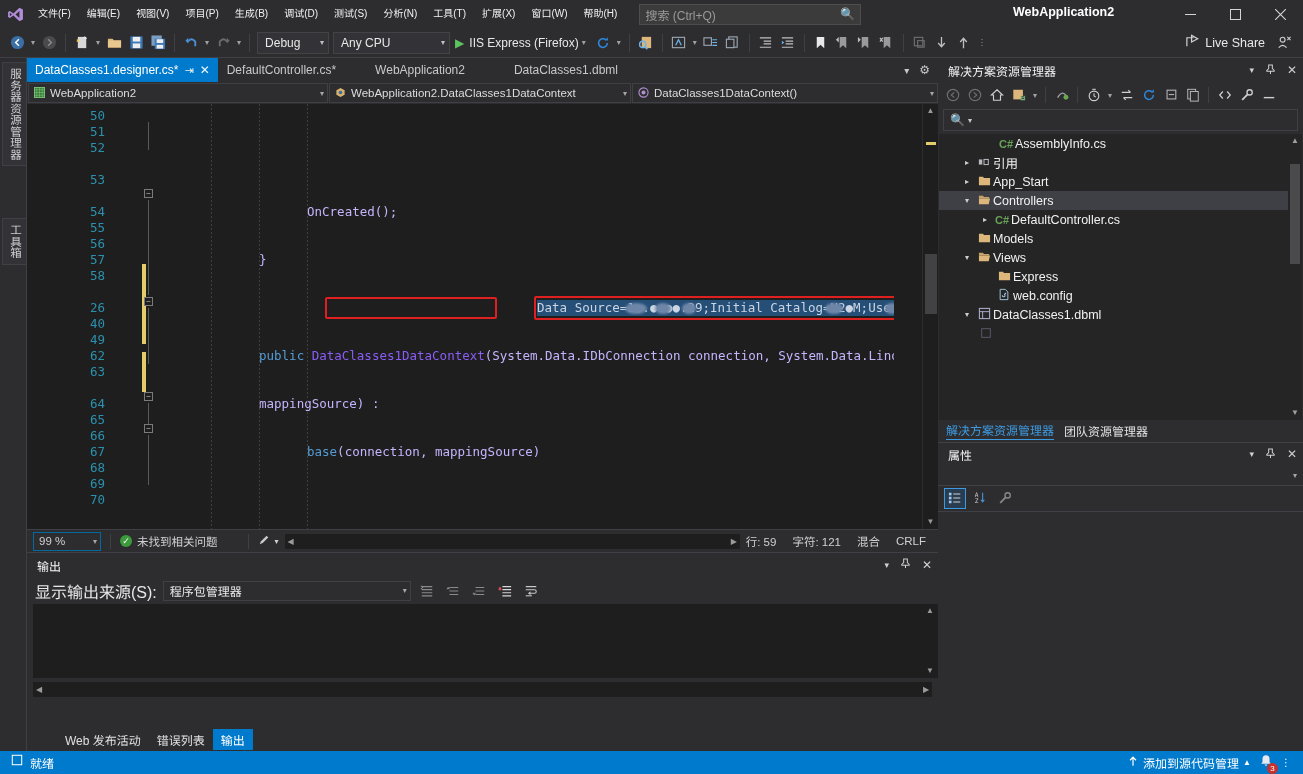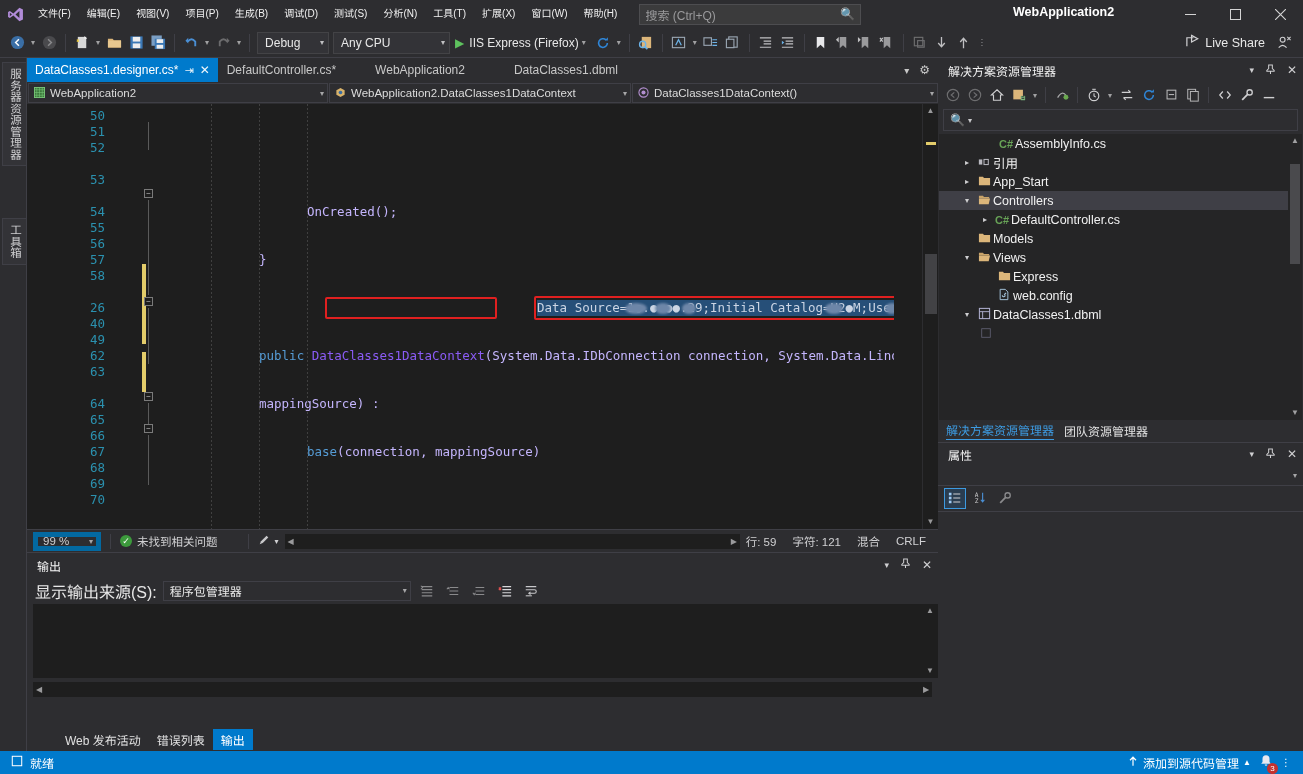--- a/index.html
+++ b/index.html
@@ -167,21 +167,21 @@
   .ed-vscroll .arrow { height: 14px; color: #9a9a9c; font-size: 8px; text-align: center; line-height: 14px; }
   .ed-vscroll .thumb { position: absolute; left: 2px; width: 12px; background: #424245; }
   .scrollmark { position: absolute; left: 3px; width: 10px; height: 3px; }
 
   
   .edstatus {
     height: 23px; background: #2d2d30; border-top: 1px solid #3f3f46; display: flex;
     align-items: center; flex: none; font-size: 11.5px; color: #d0d0d2; gap: 0px;
   }
   .zoomcombo {
-    width: 68px; height: 19px; margin-left: 6px; background: #2d2d30; border: 5px solid #0369a1;
+    width: 68px; height: 19px; margin-left: 6px; background: #2d2d30; border: 1px solid #0369a1;
     display: flex; align-items: center; padding: 0 3px 0 5px; font-size: 11.5px;
   }
   .zoomcombo .lbl { flex: 1; }
   .zoomcombo .cv { font-size: 8px; color: #a6a6a8; }
   .es-sep { width: 1px; height: 15px; background: #3f3f46; margin: 0 9px; }
   .es-item { display: flex; align-items: center; gap: 5px; white-space: nowrap; }
   .ok-dot {
     width: 12px; height: 12px; border-radius: 50%; background: #3c9a3c; color: #fff;
     font-size: 9px; line-height: 12px; text-align: center;
   }
@@ -254,21 +254,21 @@
   .props-toolbar { height: 26px; display: flex; align-items: center; gap: 3px; padding: 0 6px; border-bottom: 1px solid #3f3f46; }
   .pbtn { width: 22px; height: 21px; display: flex; align-items: center; justify-content: center; font-size: 12px; color: #cfcfd1; }
   .pbtn.act { border: 1px solid #3d9ae0; background: #2a3d50; }
   .props-grid { flex: 1; background: #2d2d30; }
 
   
   .statusbar {
     height: 23px; background: #007acc; display: flex; align-items: center;
     flex: none; color: #ffffff; font-size: 12px; padding: 0 3px;
   }
-  .sb-left { display: flex; align-items: center; gap: 7px; padding-left: 8px; }
+  .sb-left { display: flex; align-items: flex-start; gap: 7px; padding-left: 8px; }
   .sb-right { margin-left: auto; display: flex; align-items: center; gap: 8px; padding-right: 8px; }
   .sb-item { display: flex; align-items: center; gap: 4px; white-space: nowrap; }
   .bell { position: relative; }
   .bell .badge {
     position: absolute; right: -5px; bottom: -3px; background: #c4312f; color: #fff;
     border-radius: 50%; font-size: 8px; width: 11px; height: 11px; line-height: 11px; text-align: center;
   }
 </style>
 </head>
 <body>

